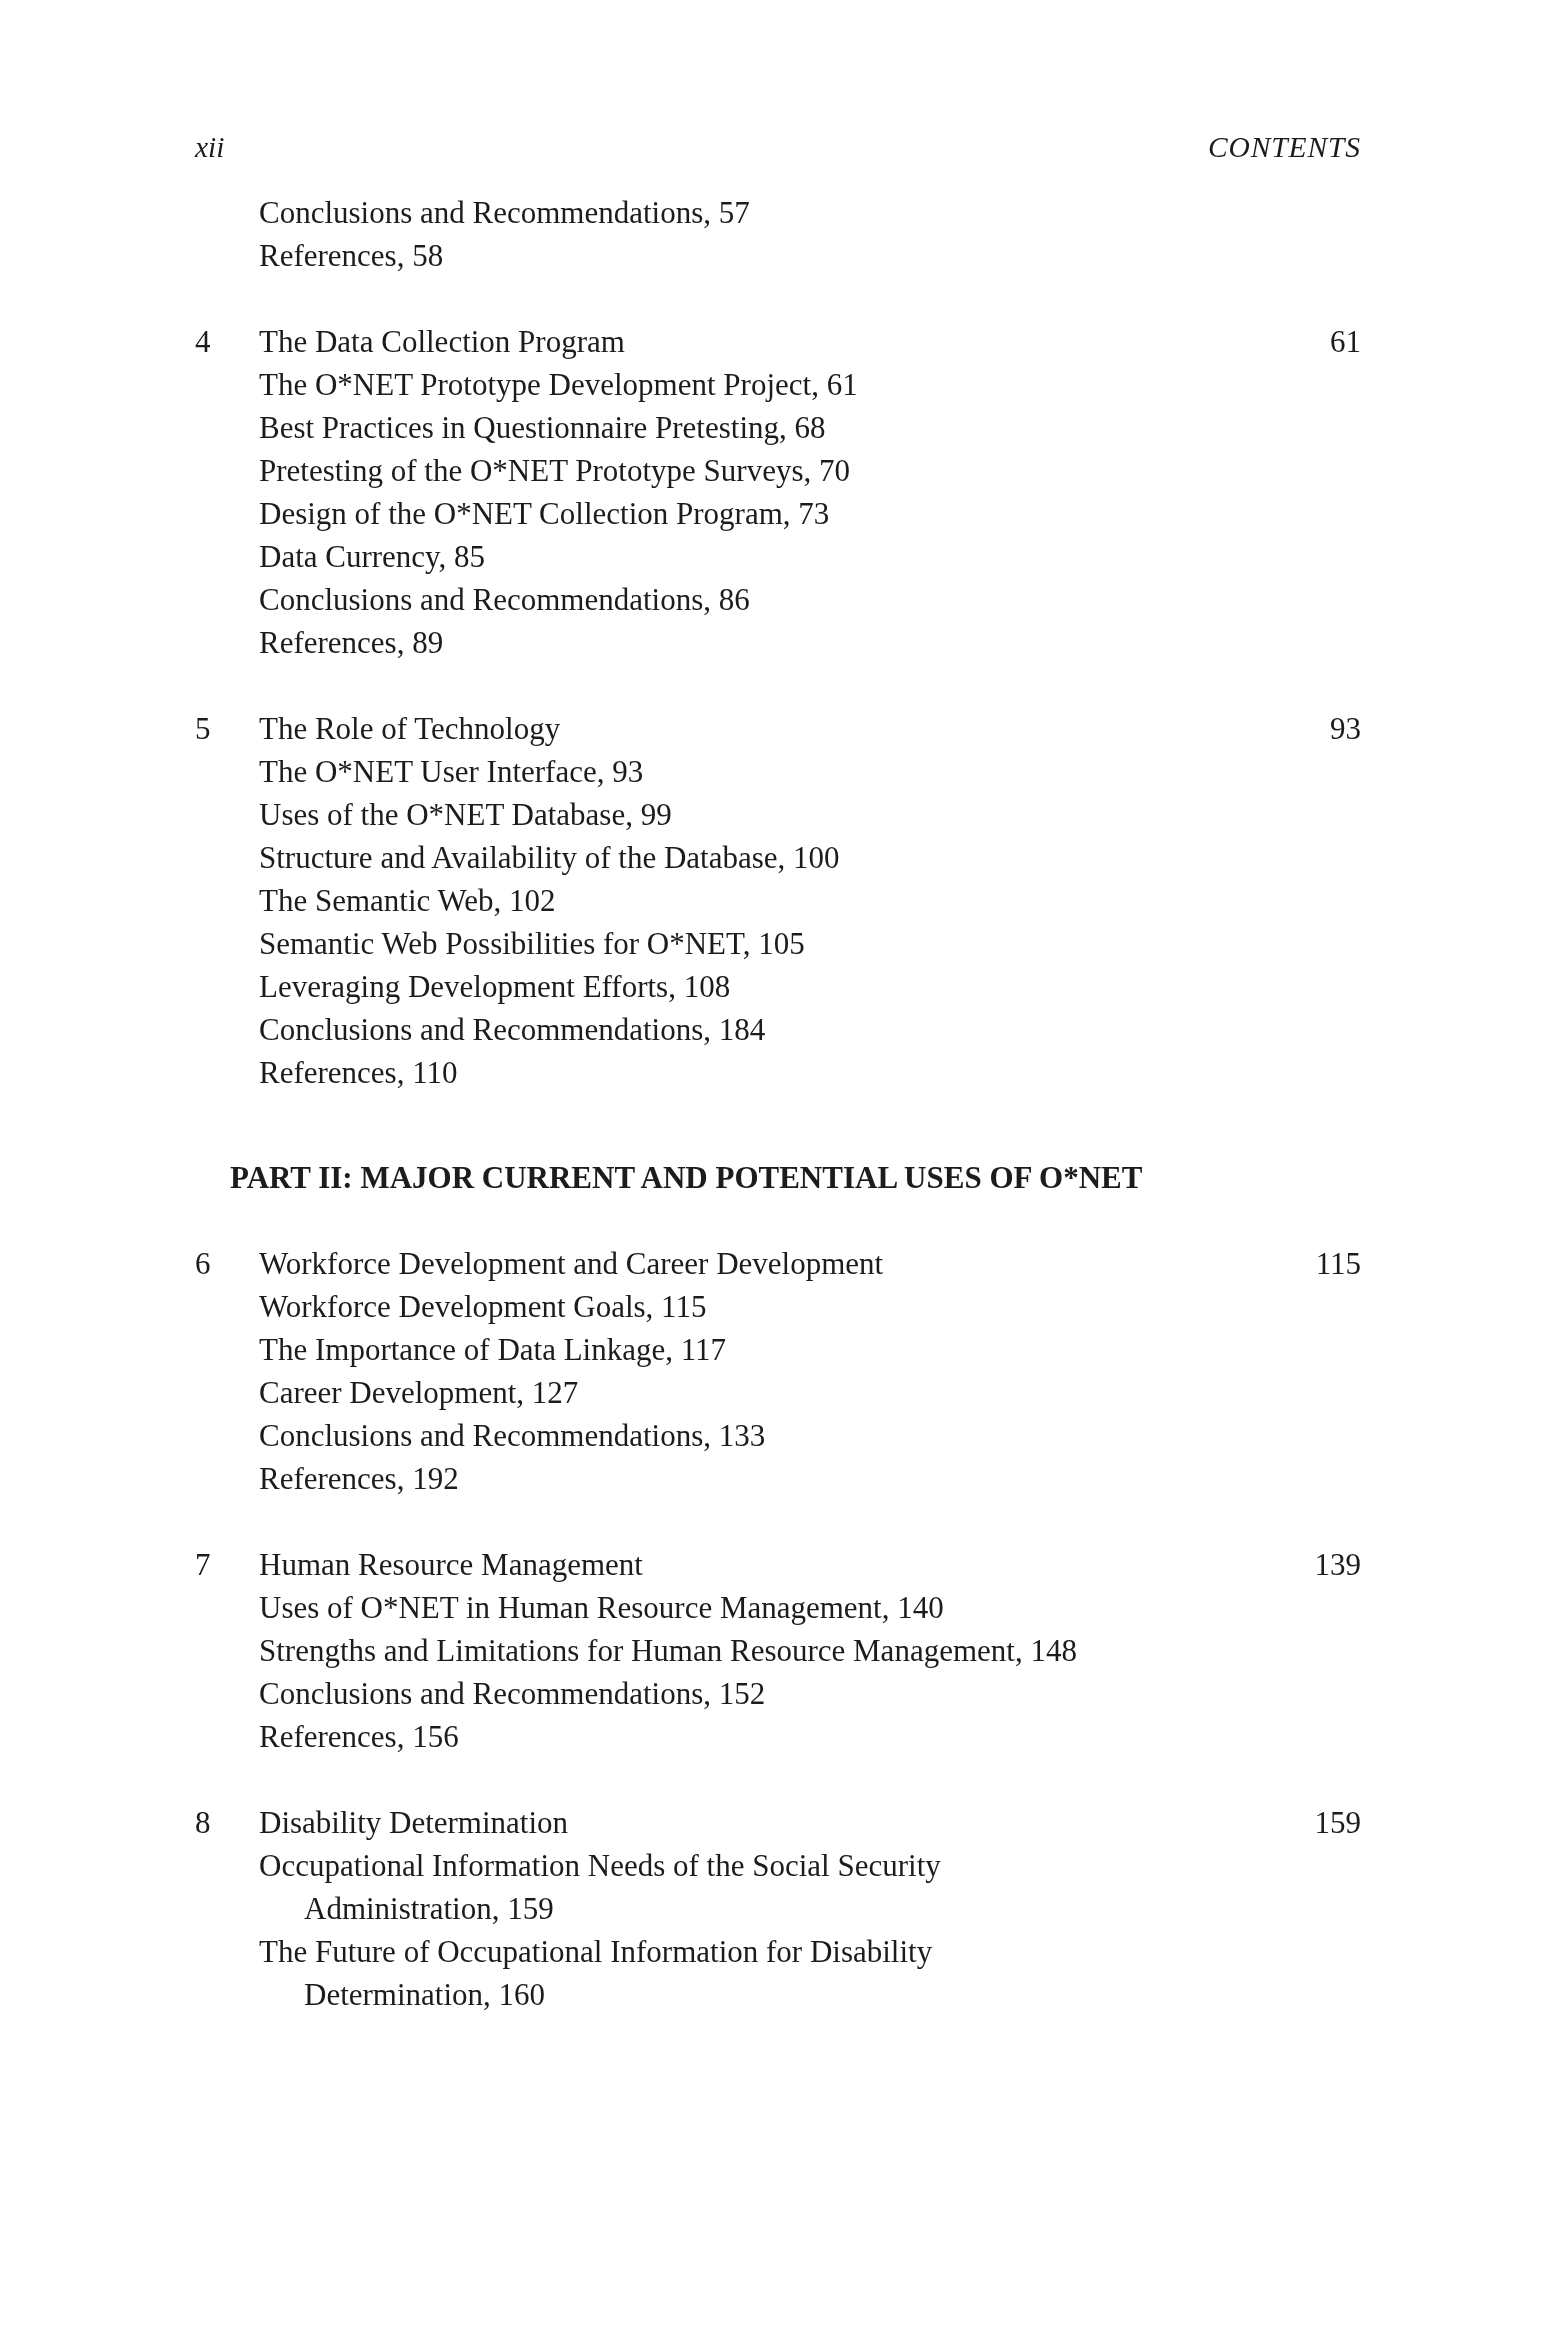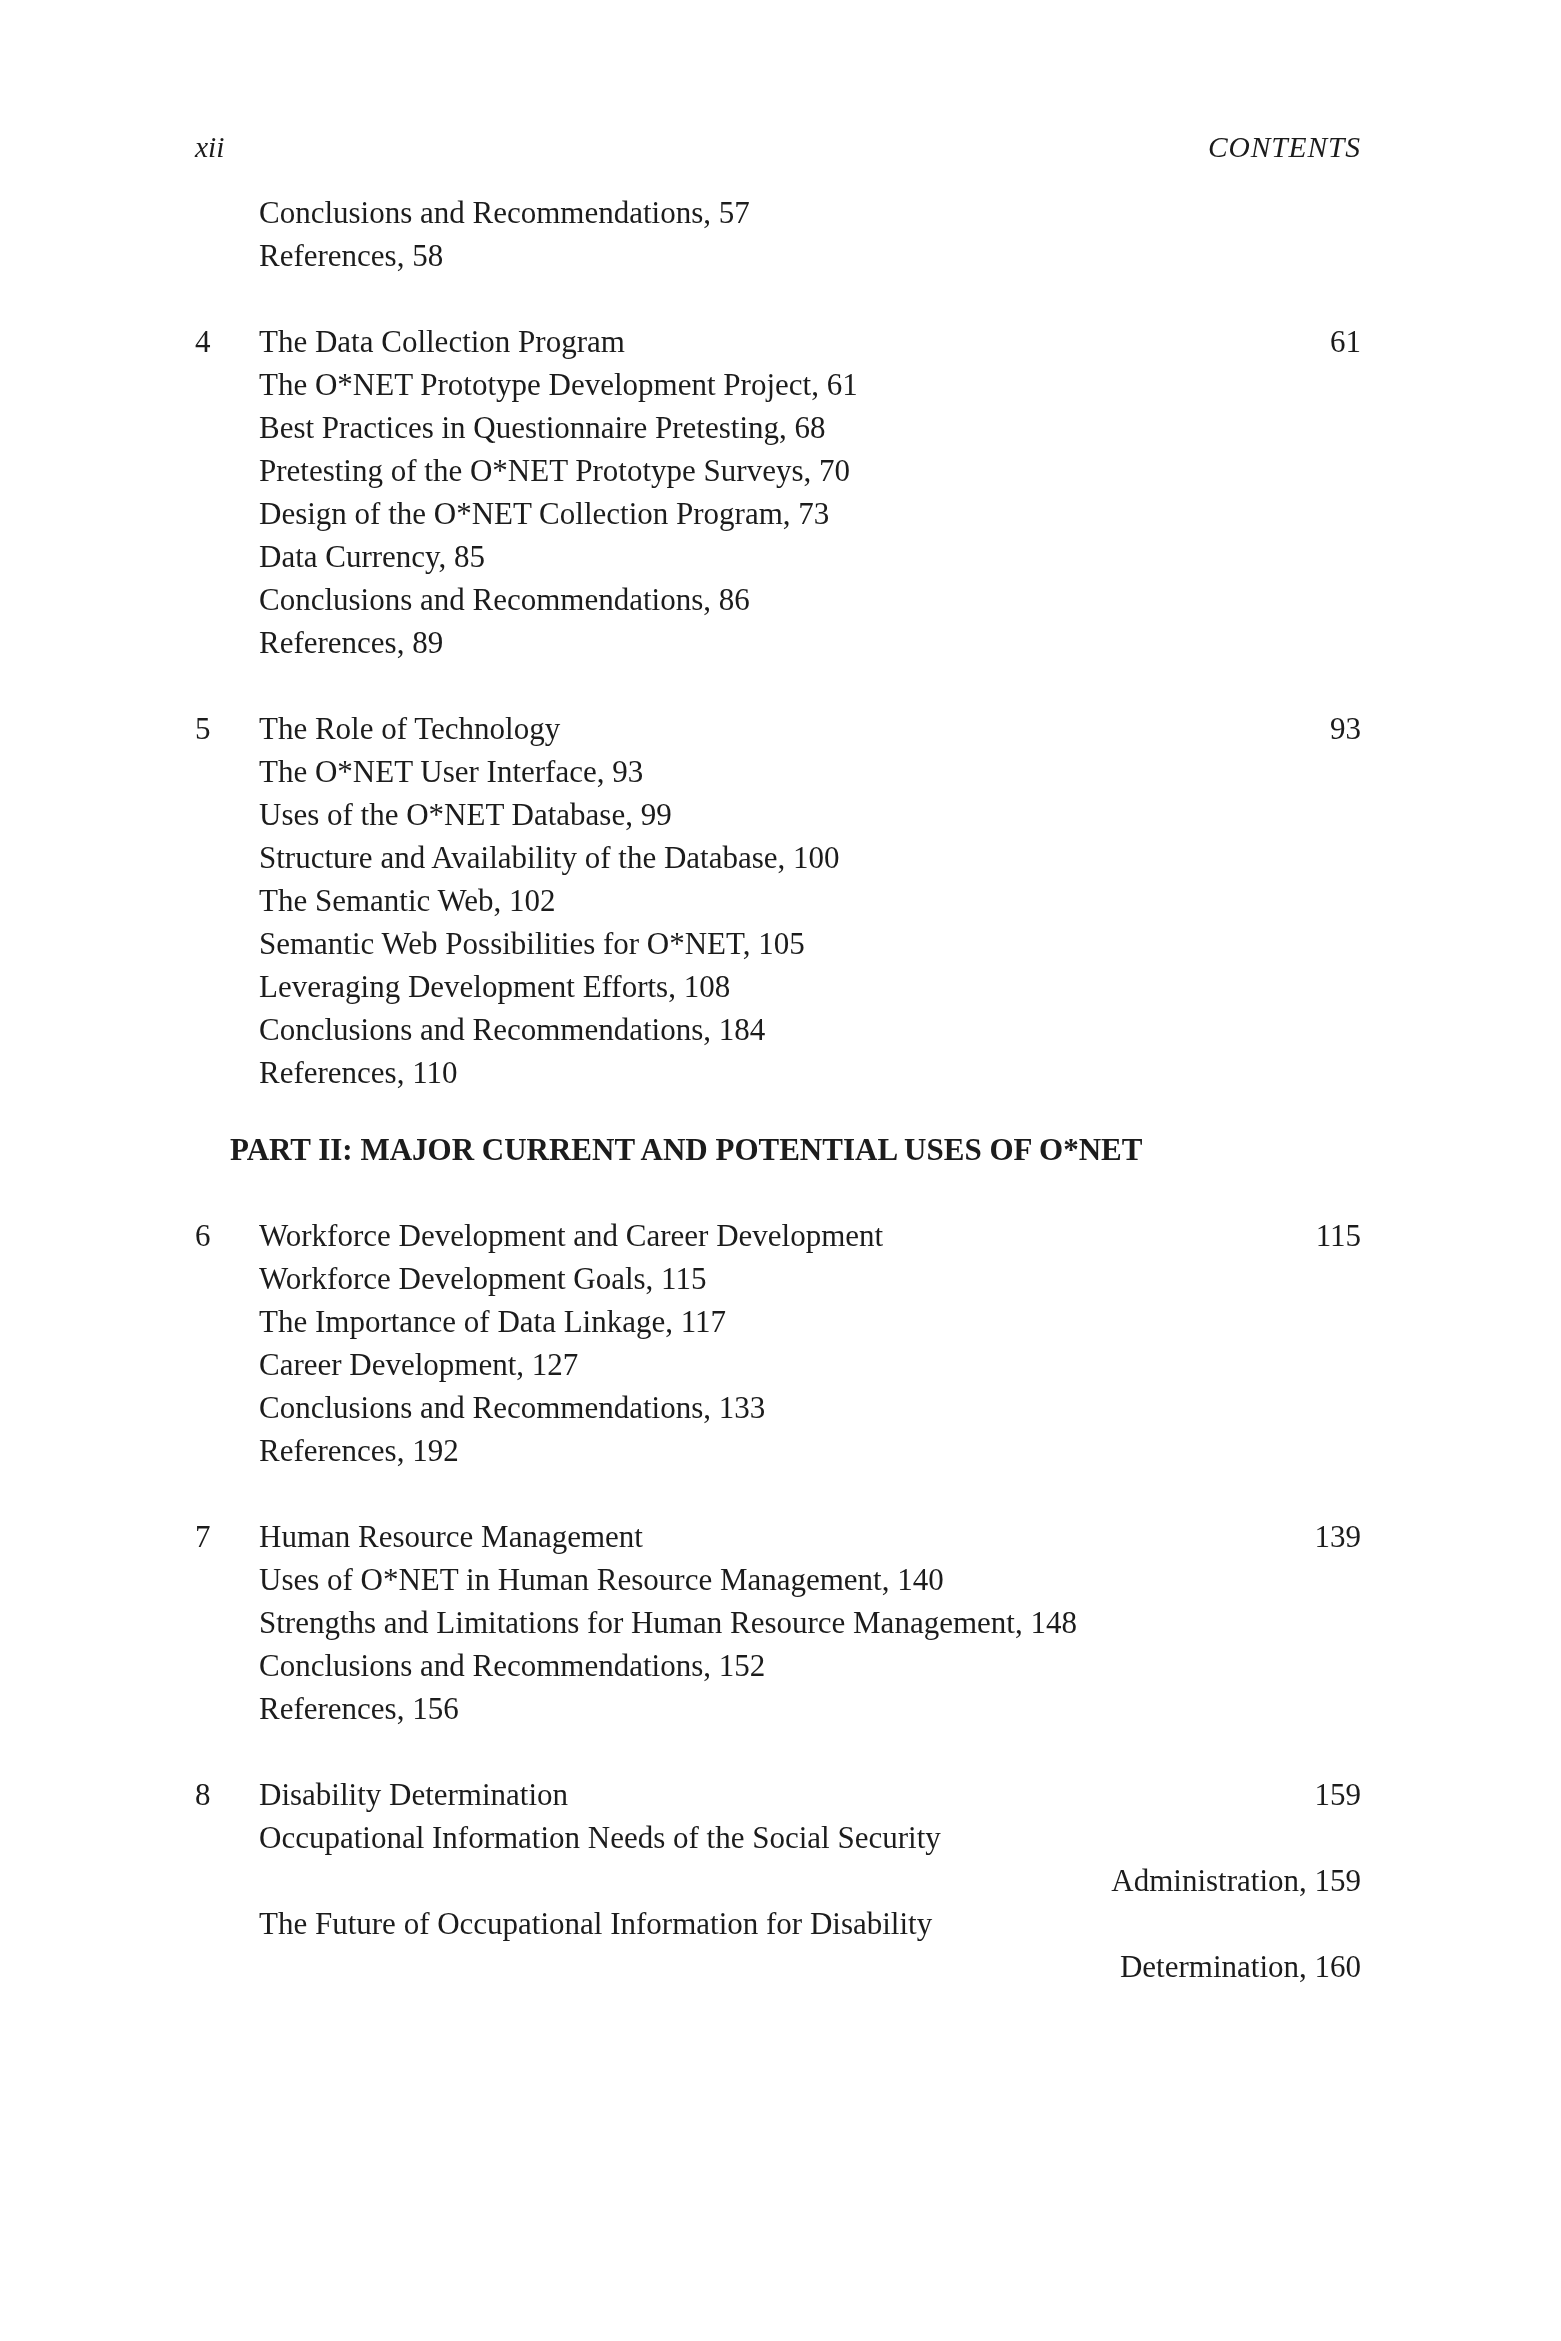--- a/index.html
+++ b/index.html
@@ -56,28 +56,27 @@
   }
   .chapter-page {
     flex: 0 0 auto;
     text-align: right;
   }
   .entries {
     padding-left: 64px;
   }
   .entry-cont {
     padding-left: 45px;
-    text-align: right;
   }
   .orphan-entries {
     padding-left: 64px;
   }
   .part-heading {
     font-weight: bold;
-    margin-top: 34px;
+    margin-top: 62px;
     margin-bottom: 40px;
     padding-left: 35px;
   }
 </style>
 </head>
 <body>
 
 <div class="page">
   <header class="page-header">
     <span class="folio">xii</span>

